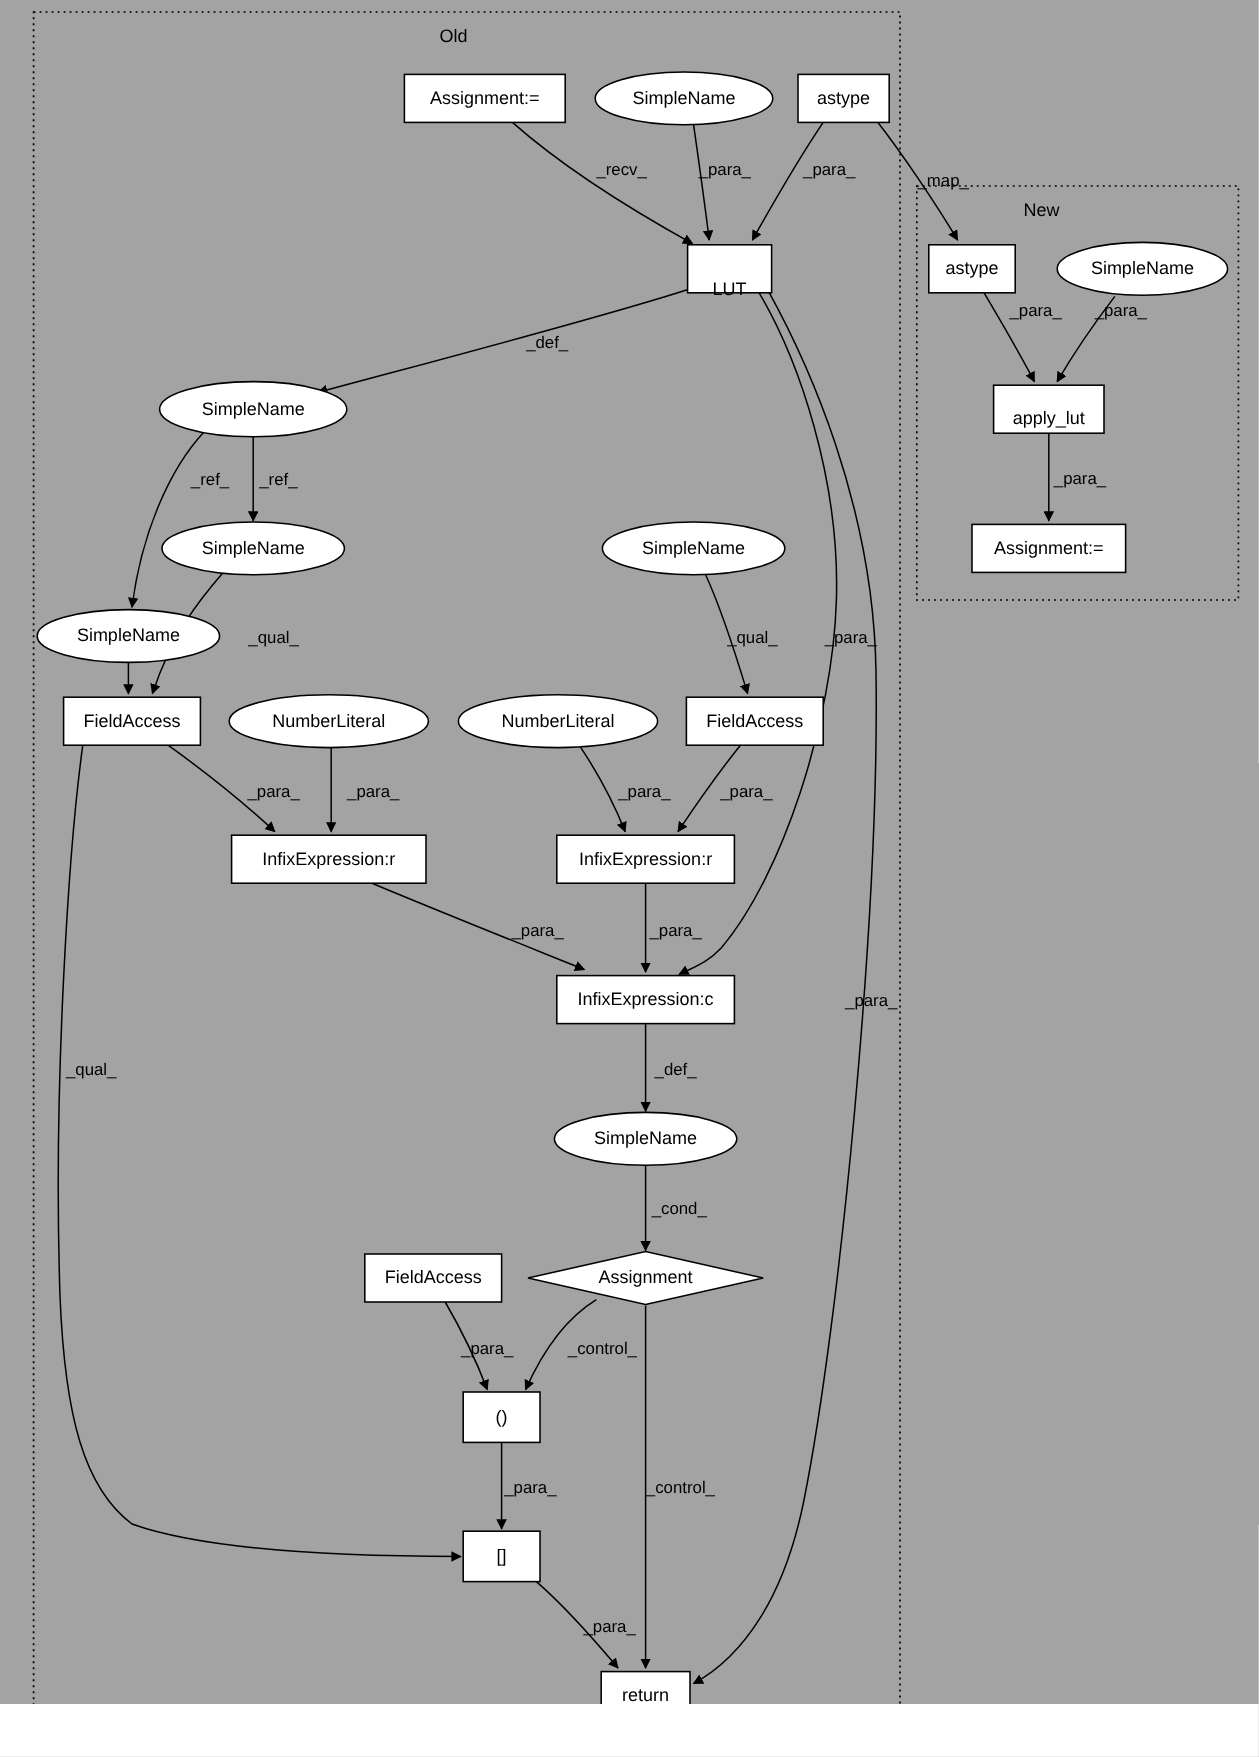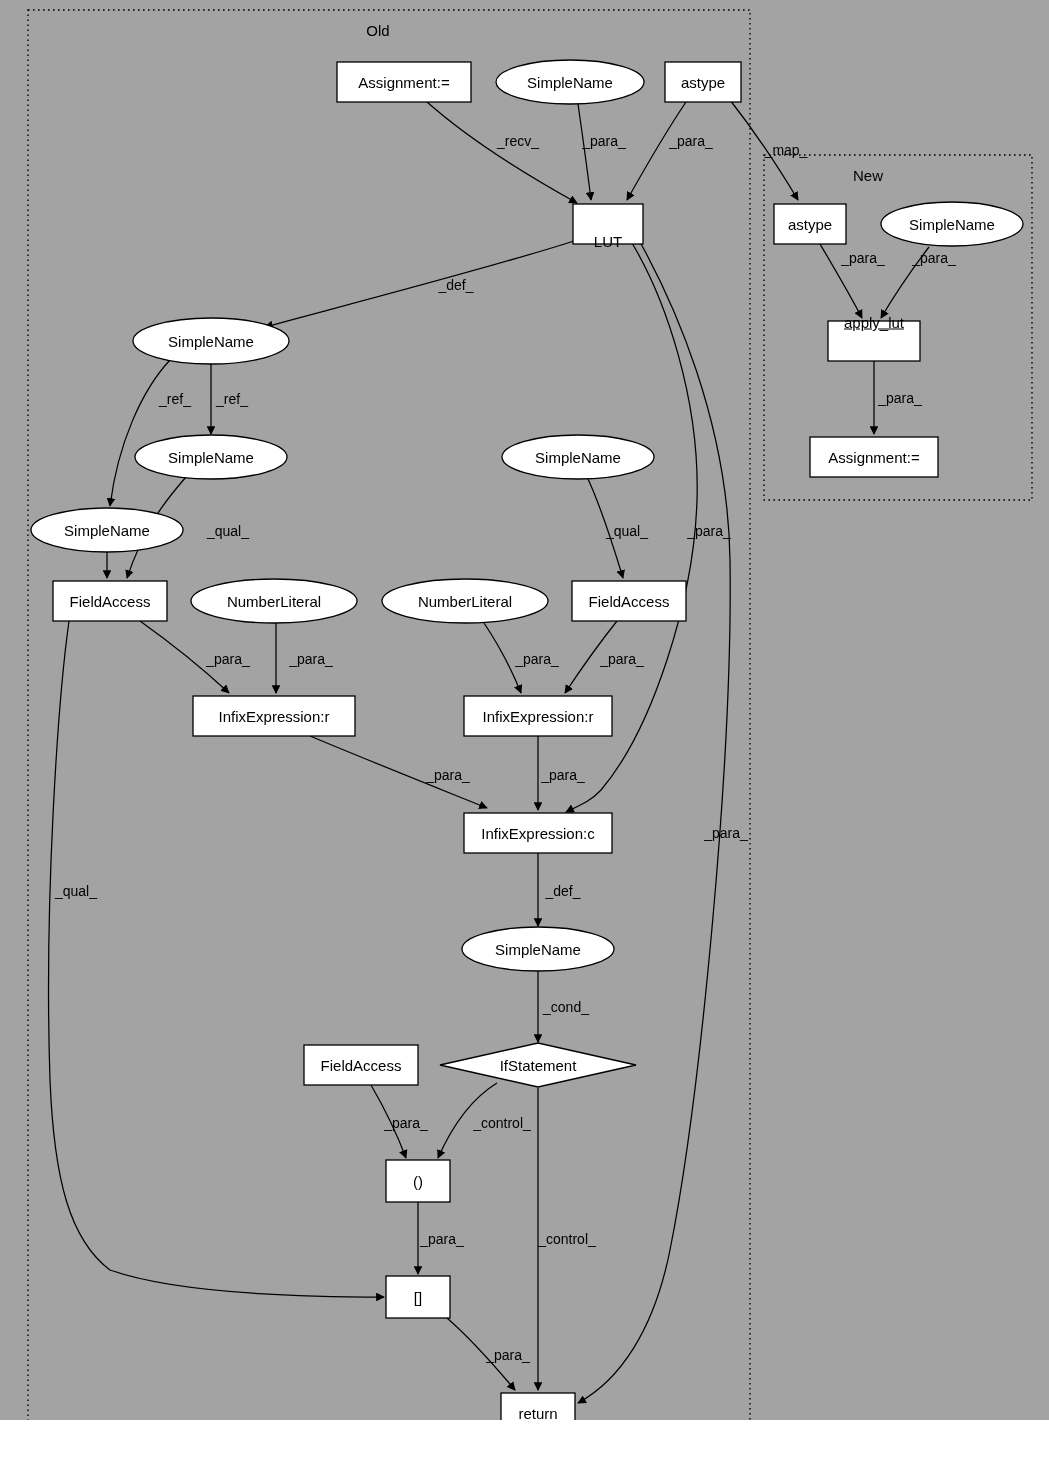--- a/index.html
+++ b/index.html
@@ -123,35 +123,35 @@
   </svg>
   <div id="labels">
       <div class="clusterLabel" style="left: 378px; top: 22px;">Old</div>
       <div class="clusterLabel" style="left: 868px; top: 167px;">New</div>
       <div class="nodeLabel" style="left: 404px; top: 82px;">Assignment:=</div>
       <div class="nodeLabel" style="left: 570px; top: 82px;">SimpleName</div>
       <div class="nodeLabel" style="left: 703px; top: 82px;">astype</div>
       <div class="nodeLabel" style="left: 608px; top: 224px; margin-top: 17px;">LUT</div>
       <div class="nodeLabel" style="left: 810px; top: 224px;">astype</div>
       <div class="nodeLabel" style="left: 952px; top: 224px;">SimpleName</div>
-      <div class="nodeLabel" style="left: 874px; top: 322px; text-decoration: underline;">apply_lut</div>
+      <div class="nodeLabel" style="left: 874px; top: 349px;">apply_lut</div>
       <div class="nodeLabel" style="left: 874px; top: 457px;">Assignment:=</div>
       <div class="nodeLabel" style="left: 211px; top: 341px;">SimpleName</div>
       <div class="nodeLabel" style="left: 211px; top: 457px;">SimpleName</div>
       <div class="nodeLabel" style="left: 107px; top: 530px;">SimpleName</div>
       <div class="nodeLabel" style="left: 578px; top: 457px;">SimpleName</div>
       <div class="nodeLabel" style="left: 110px; top: 601px;">FieldAccess</div>
       <div class="nodeLabel" style="left: 274px; top: 601px;">NumberLiteral</div>
       <div class="nodeLabel" style="left: 465px; top: 601px;">NumberLiteral</div>
       <div class="nodeLabel" style="left: 629px; top: 601px;">FieldAccess</div>
       <div class="nodeLabel" style="left: 274px; top: 716px;">InfixExpression:r</div>
       <div class="nodeLabel" style="left: 538px; top: 716px;">InfixExpression:r</div>
       <div class="nodeLabel" style="left: 538px; top: 833px;">InfixExpression:c</div>
       <div class="nodeLabel" style="left: 538px; top: 949px;">SimpleName</div>
-      <div class="nodeLabel" style="left: 538px; top: 1065px;">IfStatement</div>
+      <div class="nodeLabel" style="left: 538px; top: 1065px;">Assignment</div>
       <div class="nodeLabel" style="left: 361px; top: 1065px;">FieldAccess</div>
       <div class="nodeLabel" style="left: 418px; top: 1181px;">()</div>
       <div class="nodeLabel" style="left: 418px; top: 1297px;">[]</div>
       <div class="nodeLabel" style="left: 538px; top: 1413px;">return</div>
       <div class="edgeLabel" style="left: 518px; top: 141px;">_recv_</div>
       <div class="edgeLabel" style="left: 604px; top: 141px;">_para_</div>
       <div class="edgeLabel" style="left: 691px; top: 141px;">_para_</div>
       <div class="edgeLabel" style="left: 786px; top: 150px;">_map_</div>
       <div class="edgeLabel" style="left: 863px; top: 258px;">_para_</div>
       <div class="edgeLabel" style="left: 934px; top: 258px;">_para_</div>

